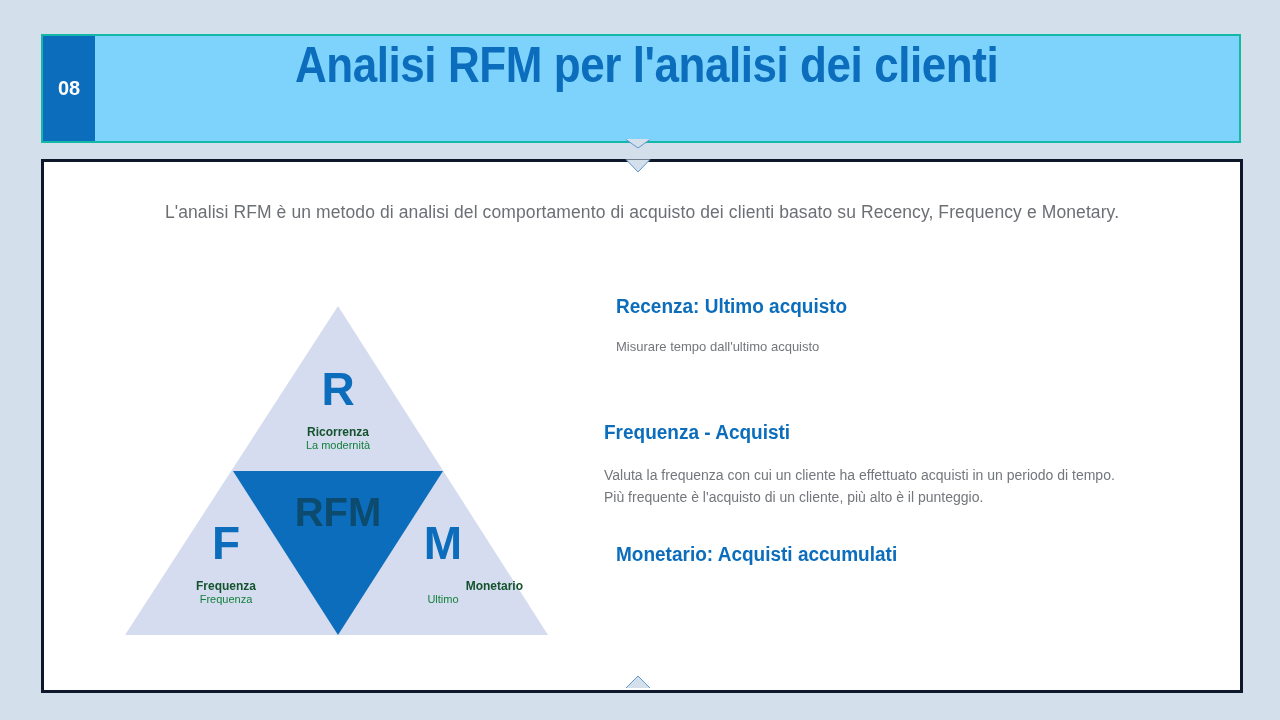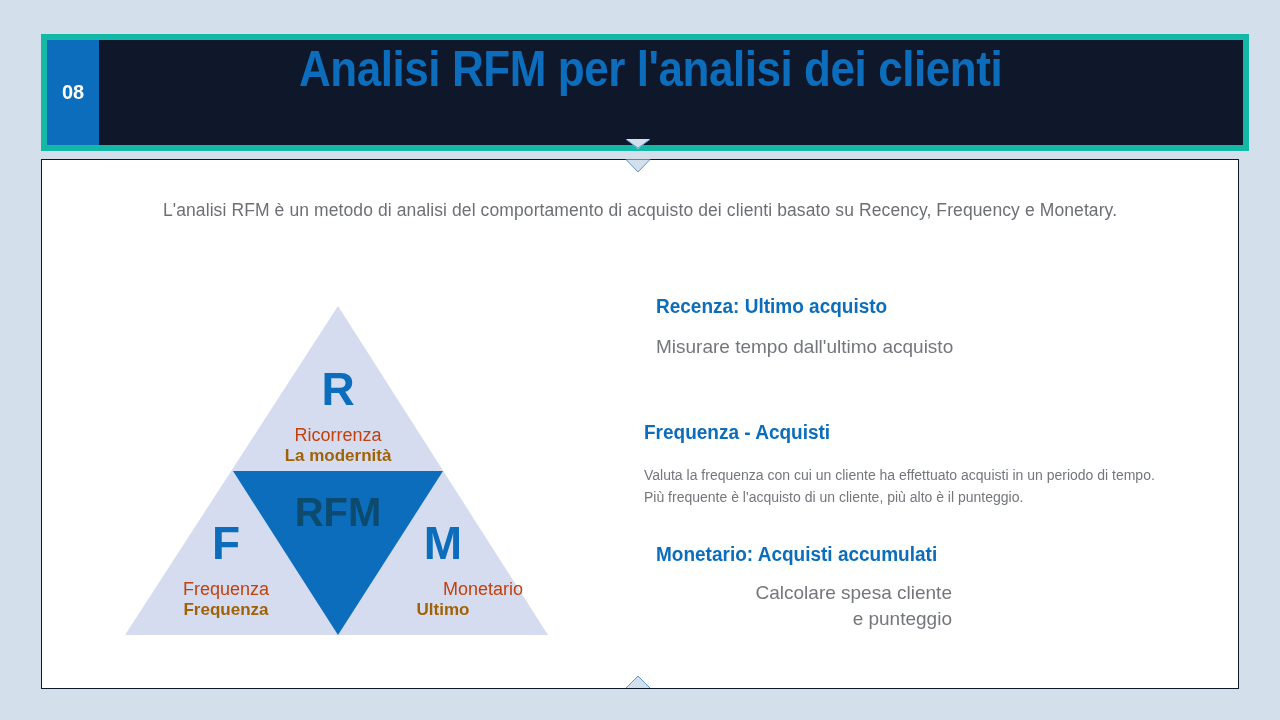--- a/index.html
+++ b/index.html
@@ -3,54 +3,54 @@
 <meta charset="utf-8">
 <style>
   html, body { margin: 0; padding: 0; }
   body {
     width: 1280px; height: 720px; overflow: hidden; position: relative;
     background: #d3dfea;
     font-family: "Liberation Sans", "DejaVu Sans", sans-serif;
   }
   .header-box {
     position: absolute; left: 41px; top: 34px; width: 1196px; height: 105px;
-    background: #0f172a; border: 6px solid #14b8a6;
+    background: #7dd3fc; border: 2px solid #14b8a6;
   }
   .slide-num {
     position: absolute; left: 0; top: 0; width: 52px; height: 105px;
     background: #0b6dbb; color: #ffffff; font-weight: bold; font-size: 20px;
     display: flex; align-items: center; justify-content: center;
   }
   .title-wrap {
     position: absolute; left: 52px; right: 0; top: 0; height: 96px;
     display: flex; align-items: flex-start; justify-content: center;
   }
   .title {
     color: #0b6dbb; font-weight: bold; font-size: 50px; white-space: nowrap;
     transform: scaleX(0.88); letter-spacing: -0.5px;
     margin-left: -40px;
   }
   .notch-svg { position: absolute; left: 0; top: 0; pointer-events: none; }
   .content-box {
     position: absolute; left: 41px; top: 159px; width: 1196px; height: 528px;
-    background: #ffffff; border: 1px solid #0f172a;
+    background: #ffffff; border: 3px solid #0f172a;
   }
   .intro {
     position: absolute; left: 0; right: 0; top: 40px; text-align: center;
     color: #6c6f74; font-size: 17.5px; letter-spacing: 0.1px;
   }
   .diagram { position: absolute; left: 0; top: 0; }
   .tri-text { position: absolute; text-align: center; }
   .big-letter { color: #0b6dbb; font-weight: bold; font-size: 46px; line-height: 1; }
-  .tri-label { color: #c2410c; font-weight: normal; font-size: 18px; line-height: 1.1; }
-  .tri-sub { color: #a16207; font-size: 17px; line-height: 1.2; font-weight: bold; }
+  .tri-label { color: #14532d; font-weight: bold; font-size: 12px; line-height: 1.1; }
+  .tri-sub { color: #15803d; font-size: 11px; line-height: 1.2; }
   .rfm-center { color: #0c4a6e; font-weight: bold; font-size: 40px; line-height: 1; }
-  .section { position: absolute; left: 575px; margin-left: 40px; }
+  .section { position: absolute; left: 575px; }
   .sec-title { color: #0b6dbb; font-weight: bold; font-size: 20px; white-space: nowrap; transform: scaleX(0.95); transform-origin: left; }
-  .sec-desc { color: #73767b; font-size: 19px; line-height: 26px; margin-top: 18px; white-space: nowrap; }
+  .sec-desc { color: #73767b; font-size: 13px; line-height: 26px; margin-top: 18px; white-space: nowrap; }
   .sec-desc.small { font-size: 14px; line-height: 22px; margin-top: 20px; }
 </style>
 </head>
 <body>
 
 <div class="header-box">
   <div class="slide-num">08</div>
   <div class="title-wrap">
     <div class="title">Analisi RFM per l'analisi dei clienti</div>
   </div>
@@ -107,19 +107,15 @@
 </div>
 
 <div class="section" style="top:421px; left:604px;">
   <div class="sec-title">Frequenza - Acquisti</div>
   <div class="sec-desc small">
     <div>Valuta la frequenza con cui un cliente ha effettuato acquisti in un periodo di tempo.</div>
     <div>Più frequente è l'acquisto di un cliente, più alto è il punteggio.</div>
   </div>
 </div>
 
-<div class="section" style="top:543px; left:616px;text-align:right;">
+<div class="section" style="top:543px; left:616px;">
   <div class="sec-title">Monetario: Acquisti accumulati</div>
-  <div class="sec-desc" style="margin-top:14px;">
-    <div>Calcolare spesa cliente</div>
-    <div>e punteggio</div>
-  </div>
 </div>
 
 </body></html>

